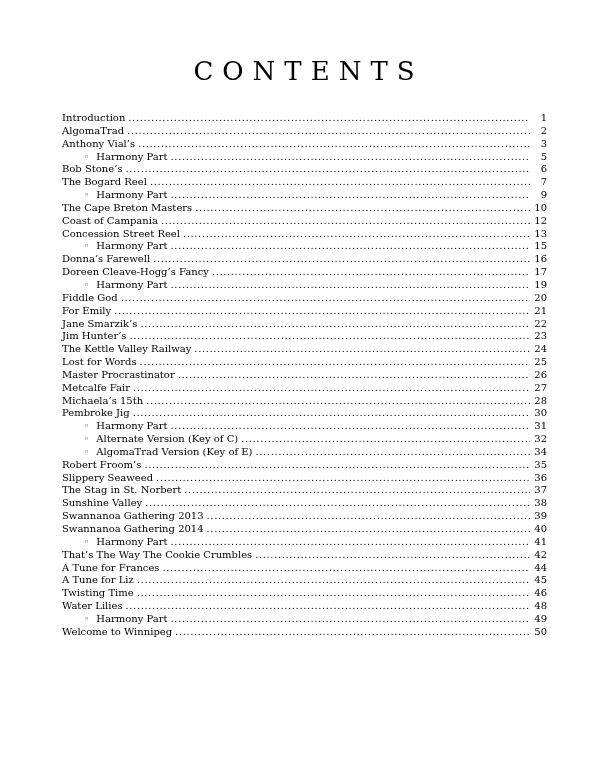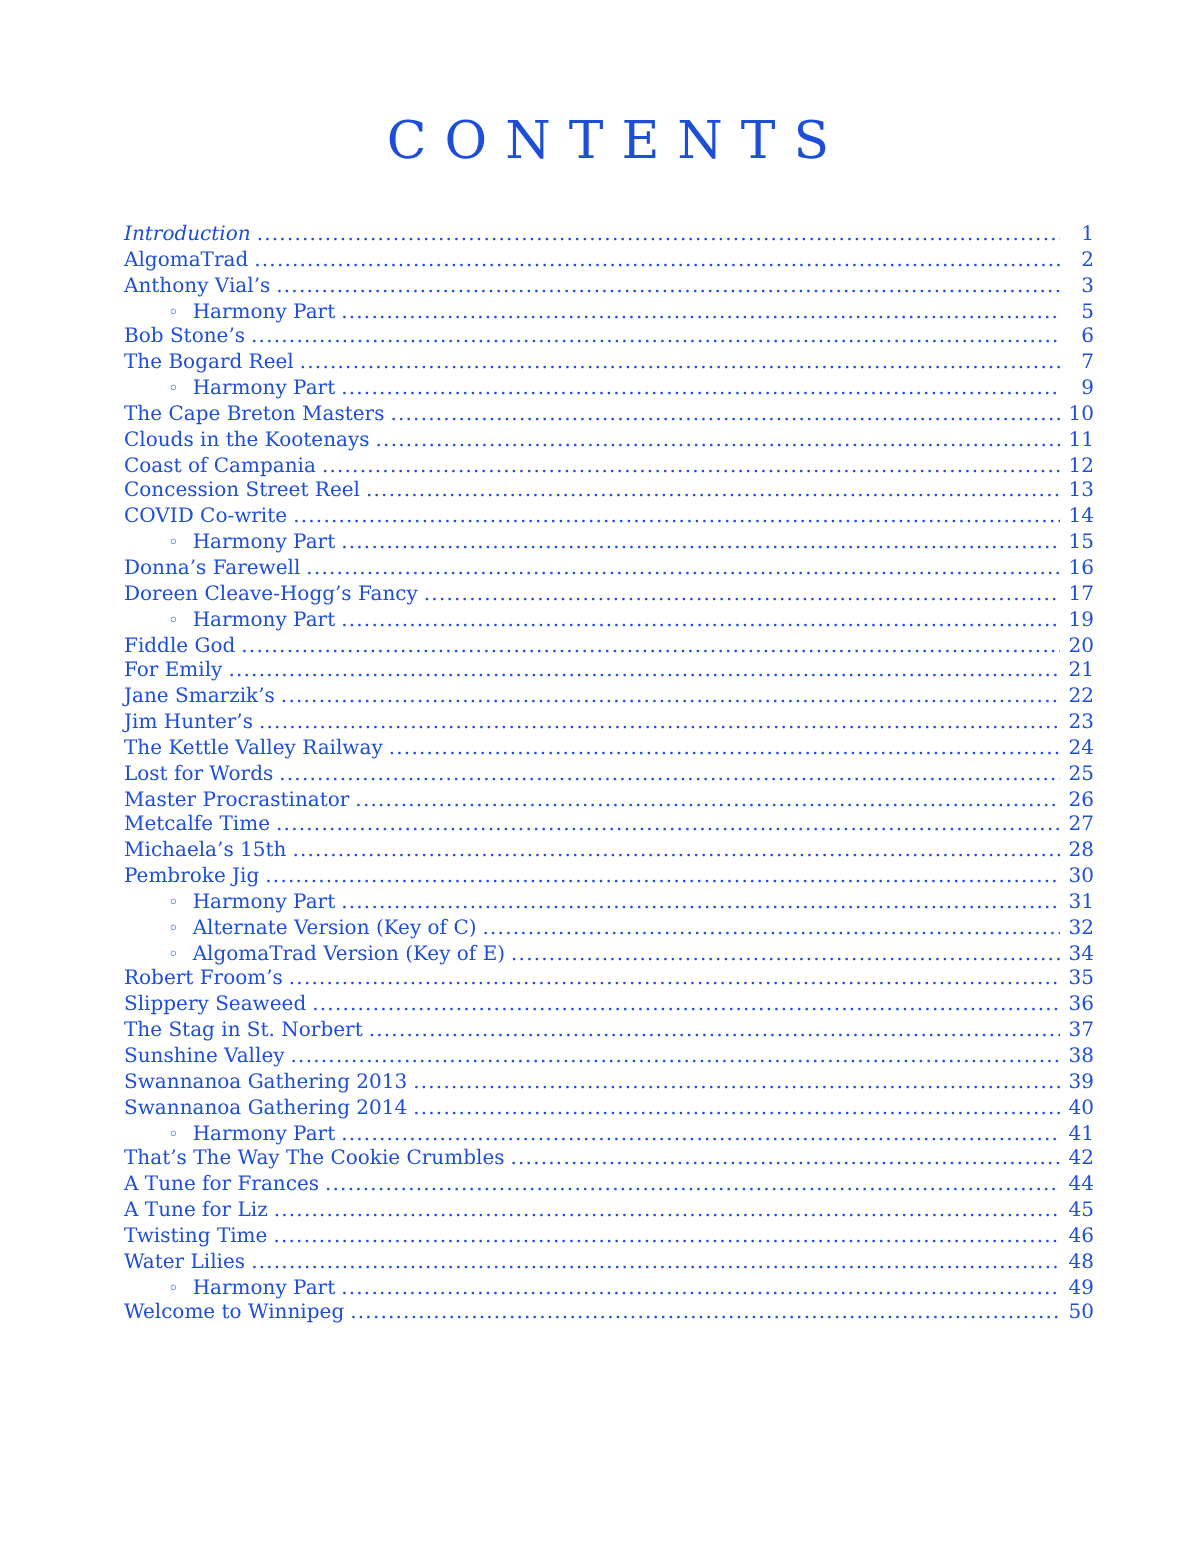--- a/index.html
+++ b/index.html
@@ -9,21 +9,21 @@
   }
   .page {
     position: relative;
     width: 600px;
     height: 777px;
     margin: 0 auto;
     background: #ffffff;
     box-sizing: border-box;
     padding: 57px 53px 0 62px;
     font-family: "DejaVu Serif", "Liberation Serif", serif;
-    color: #1d4ed8;
+    color: #000000;
     overflow: hidden;
   }
   .doc-title {
     margin: 0 0 0 8px; 
     text-align: center;
     font-size: 26px;
     font-weight: 400;
     letter-spacing: 9px;
     line-height: 28px;
     white-space: nowrap;
@@ -36,21 +36,20 @@
     display: flex;
     align-items: baseline;
     line-height: 12.85px;
     height: 12.85px;
     white-space: nowrap;
   }
   .row.sub {
     padding-left: 22px;
   }
   .row.italic .title {
-    font-style: italic;
   }
   .bullet {
     font-size: 9px;
     margin-right: 7px;
   }
   .title {
     white-space: nowrap;
   }
   .leader {
     flex: 1 1 auto;
@@ -118,42 +117,30 @@
     <span class="pagenum">9</span>
   </div>
       <div class="row">
 
     <span class="title">The Cape Breton Masters</span>
     <span class="leader"></span>
     <span class="pagenum">10</span>
   </div>
       <div class="row">
 
-    <span class="title">Clouds in the Kootenays</span>
-    <span class="leader"></span>
-    <span class="pagenum">11</span>
-  </div>
-      <div class="row">
-
     <span class="title">Coast of Campania</span>
     <span class="leader"></span>
     <span class="pagenum">12</span>
   </div>
       <div class="row">
 
     <span class="title">Concession Street Reel</span>
     <span class="leader"></span>
     <span class="pagenum">13</span>
   </div>
-      <div class="row">
-
-    <span class="title">COVID Co-write</span>
-    <span class="leader"></span>
-    <span class="pagenum">14</span>
-  </div>
       <div class="row sub">
     <span class="bullet">◦</span>
     <span class="title">Harmony Part</span>
     <span class="leader"></span>
     <span class="pagenum">15</span>
   </div>
       <div class="row">
 
     <span class="title">Donna’s Farewell</span>
     <span class="leader"></span>
@@ -208,21 +195,21 @@
     <span class="pagenum">25</span>
   </div>
       <div class="row">
 
     <span class="title">Master Procrastinator</span>
     <span class="leader"></span>
     <span class="pagenum">26</span>
   </div>
       <div class="row">
 
-    <span class="title">Metcalfe Time</span>
+    <span class="title">Metcalfe Fair</span>
     <span class="leader"></span>
     <span class="pagenum">27</span>
   </div>
       <div class="row">
 
     <span class="title">Michaela’s 15th</span>
     <span class="leader"></span>
     <span class="pagenum">28</span>
   </div>
       <div class="row">

